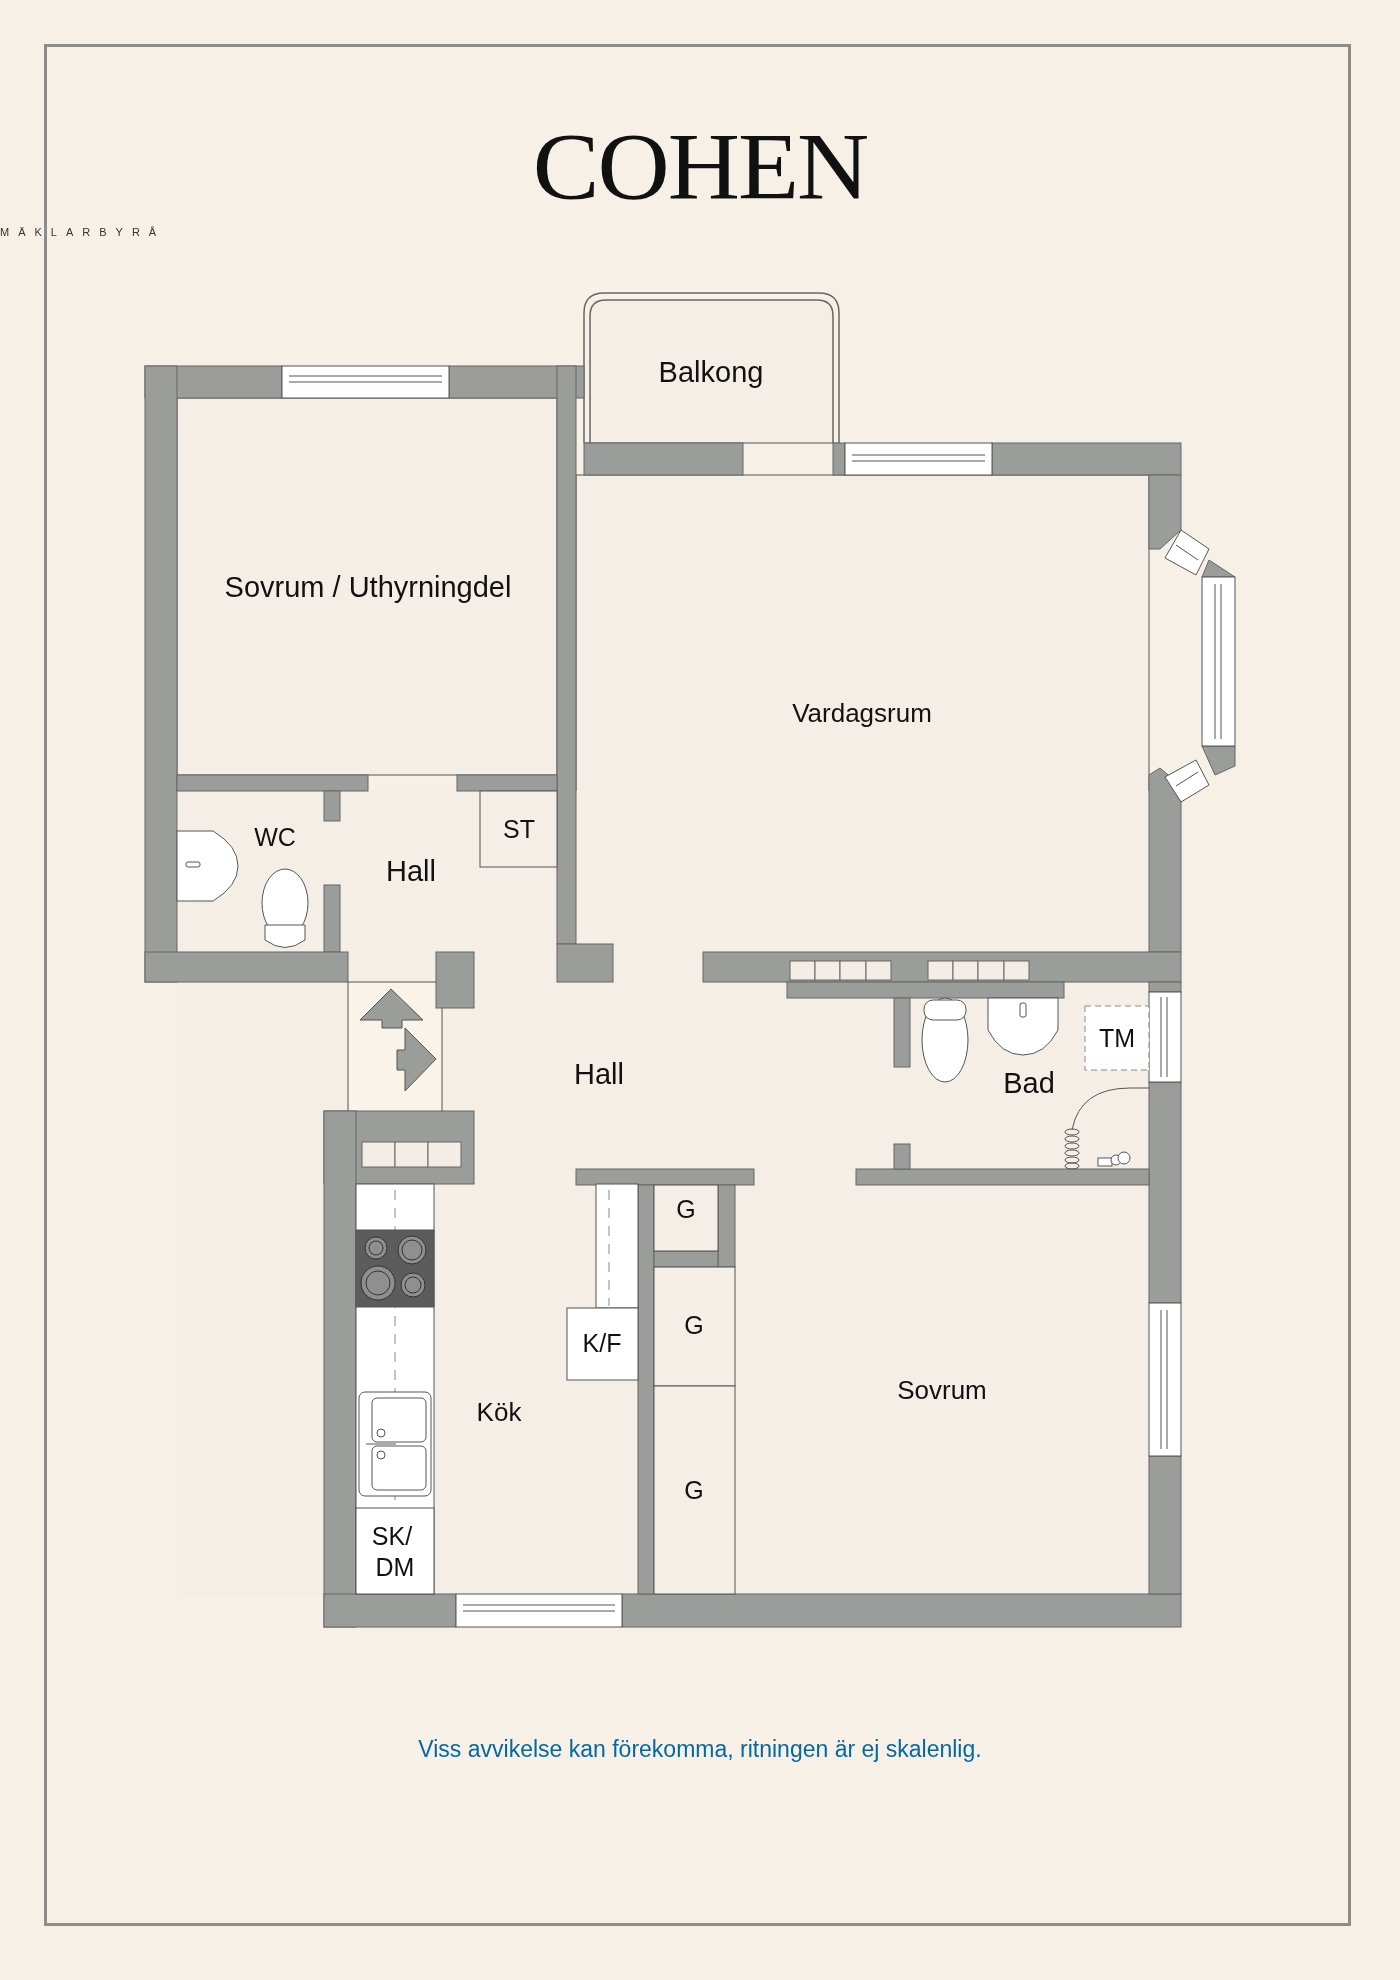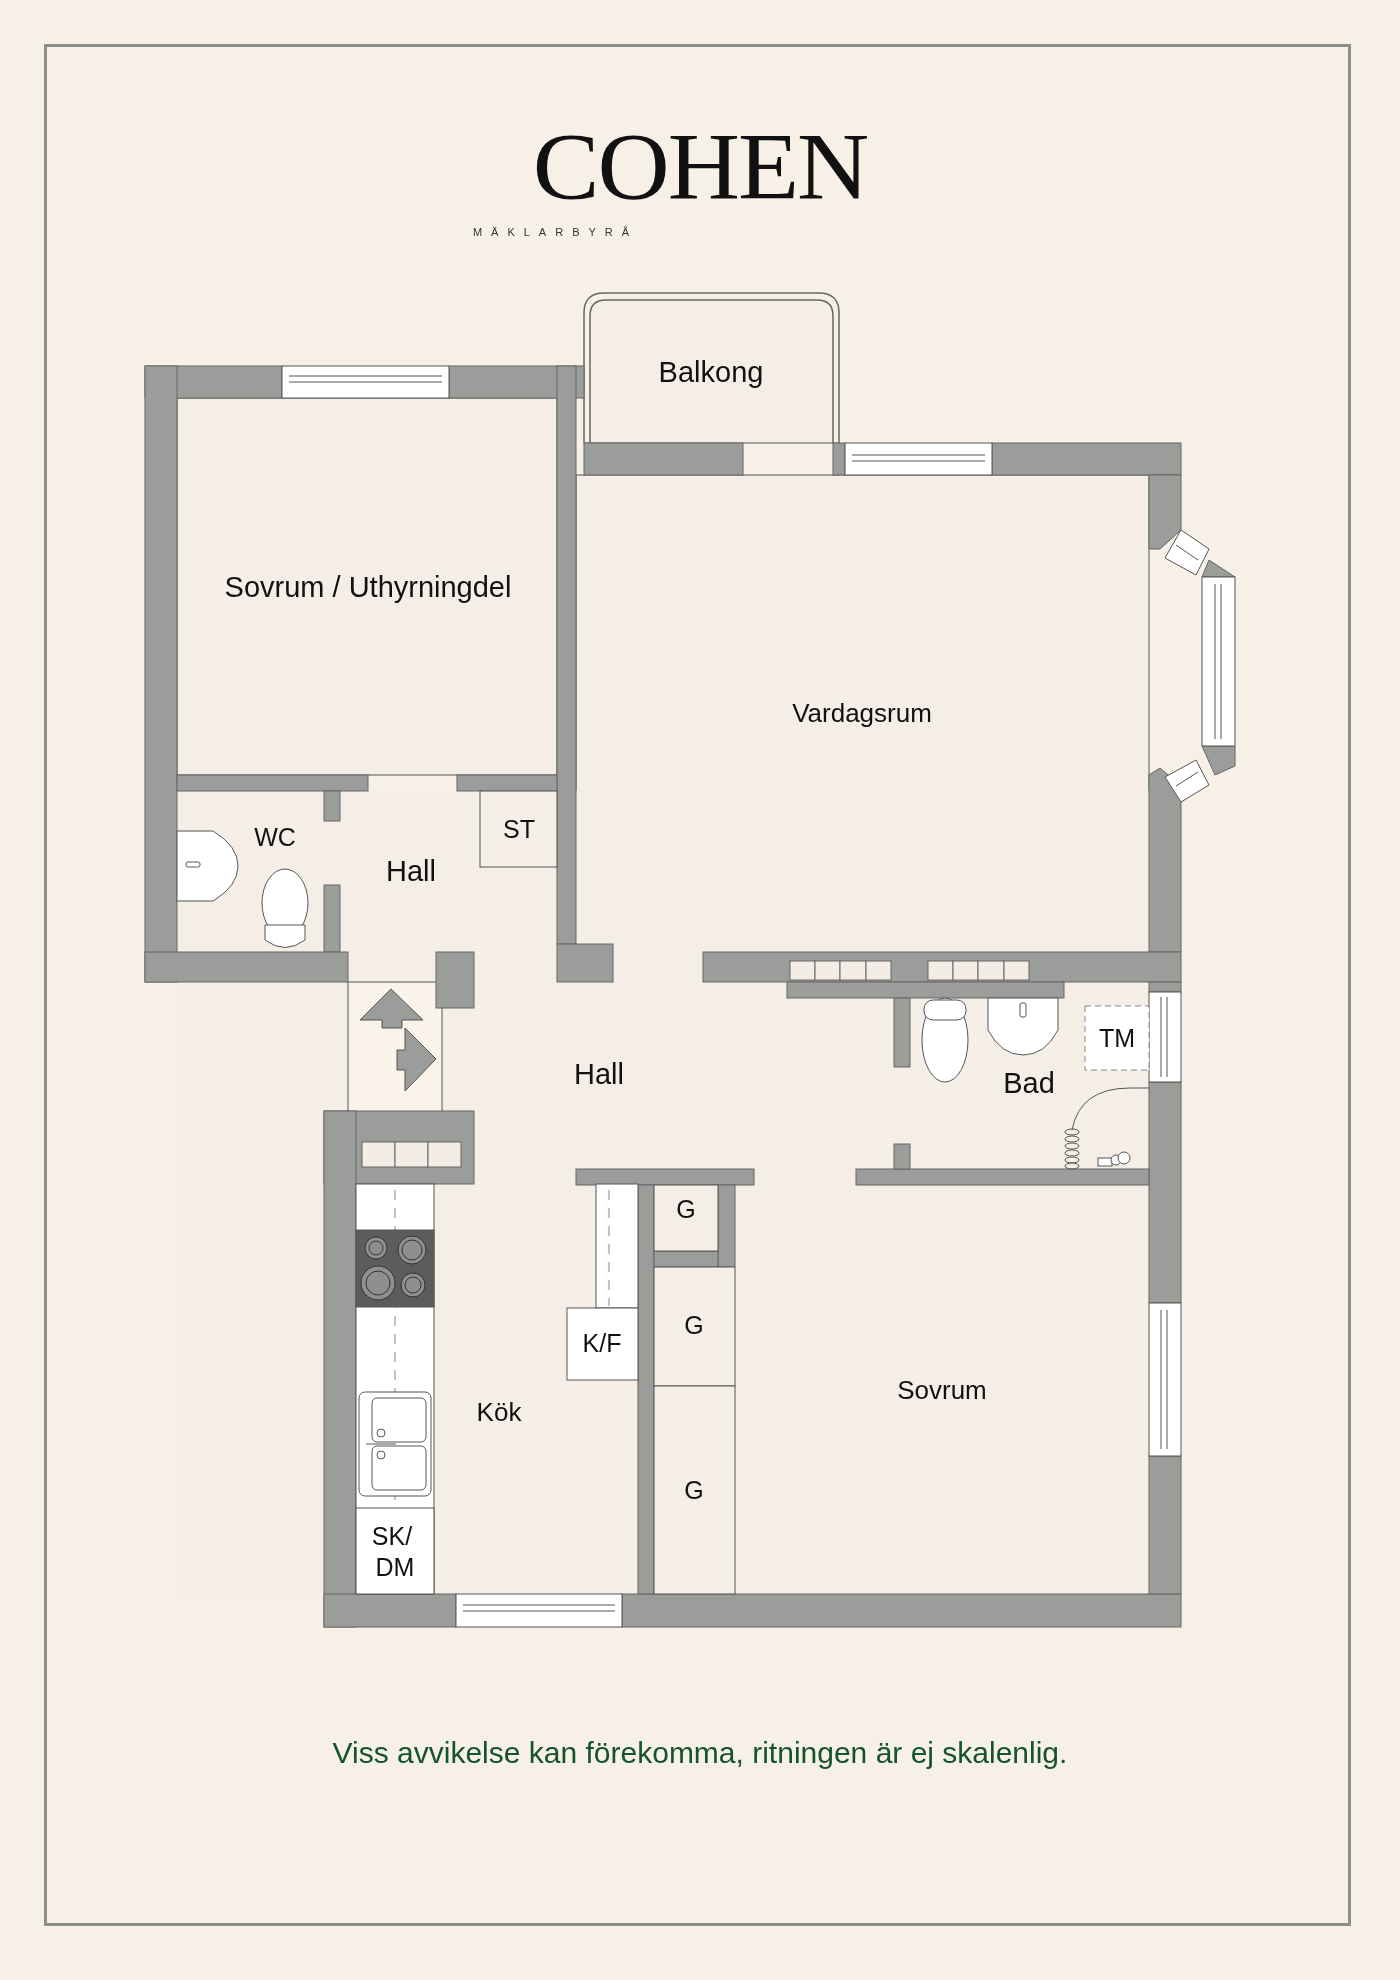--- a/index.html
+++ b/index.html
@@ -1,22 +1,22 @@
 <!DOCTYPE html>
 <html><head>
 <meta charset="utf-8">
 <style>
   html, body { margin:0; padding:0; }
   body { width:1400px; height:1980px; background:#f7f0e7; position:relative; overflow:hidden; font-family:"Liberation Sans", sans-serif; }
   .frame { position:absolute; left:44px; top:44px; width:1307px; height:1882px; border:3px solid #8b8e8a; box-sizing:border-box; }
   .logo { position:absolute; left:0; width:1400px; top:118px; text-align:center; font-family:"Liberation Serif", serif; font-size:100px; letter-spacing:-2px; color:#111; line-height:1; transform:scaleY(0.95); }
-  .logo-sub { position:absolute; left:0; width:1111px; top:226px; text-align:center; font-family:"Liberation Sans", sans-serif; font-size:11px; letter-spacing:9px; color:#333; }
+  .logo-sub { position:absolute; left:0; width:1111px; top:226px; text-align:left; font-family:"Liberation Sans", sans-serif; font-size:11px; letter-spacing:9px; color:#333; }
   svg.plan { position:absolute; left:0; top:0; }
   .lbl { font-family:"Liberation Sans", sans-serif; fill:#111; }
-  .disclaimer { position:absolute; left:0; width:1400px; top:1736px; text-align:center; font-size:30px; color:#14532d; }
+  .disclaimer { position:absolute; left:0; width:1400px; top:1736px; text-align:center; font-size:23px; color:#0369a1; }
 </style>
 </head>
 <body>
 
 <div class="frame"></div>
 
 <div class="logo">COHEN</div>
 <div class="logo-sub">MÄKLARBYRÅ</div>
 
 <svg class="plan" width="1400" height="1980" viewBox="0 0 1400 1980">

